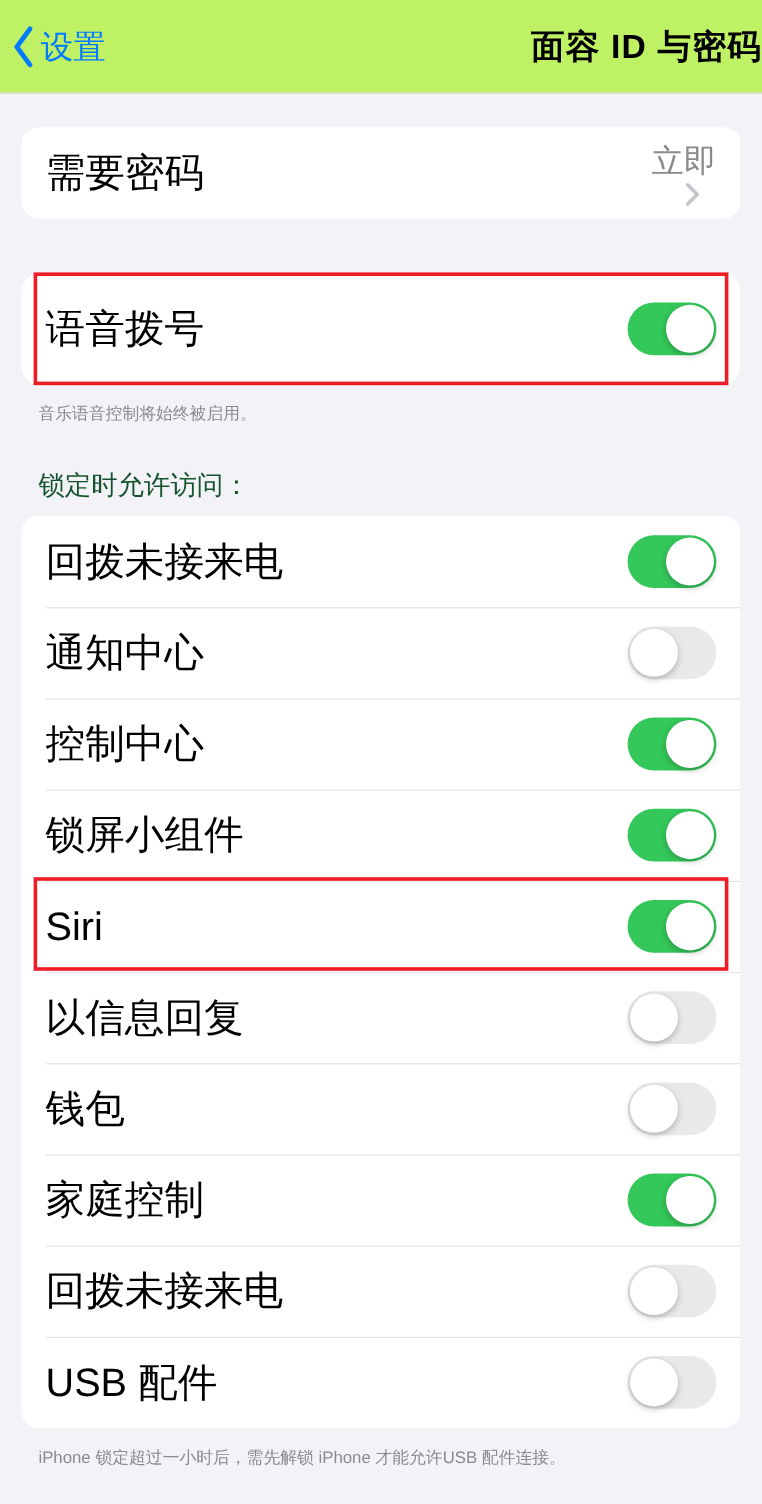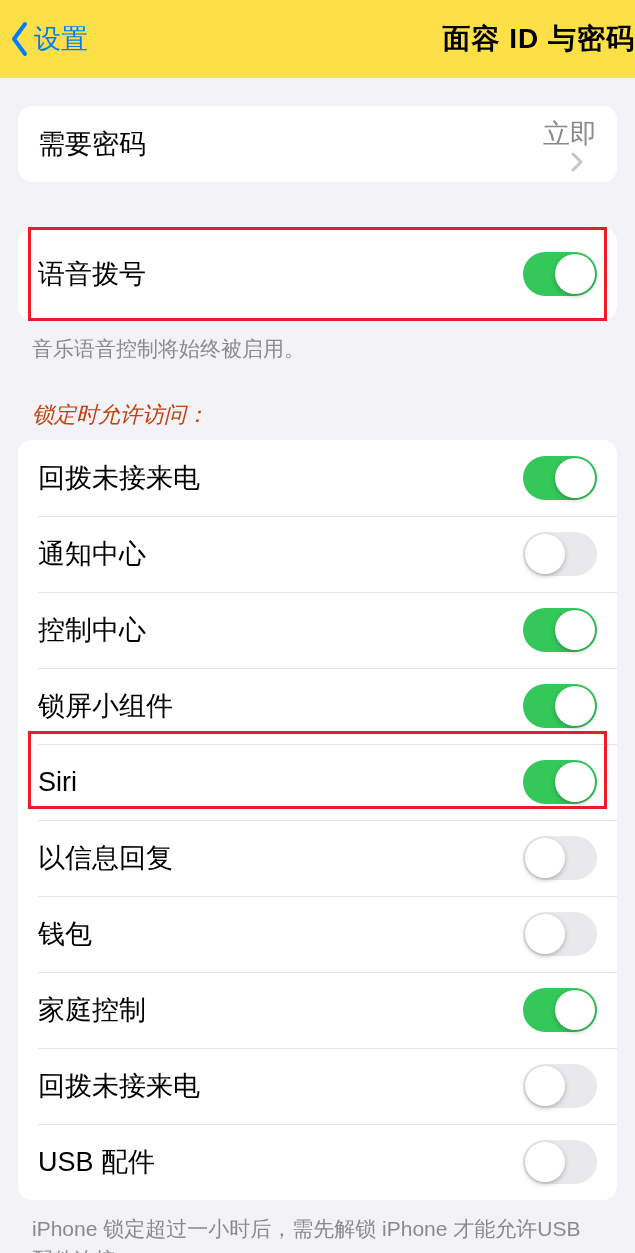--- a/index.html
+++ b/index.html
@@ -11,21 +11,21 @@
     body {
       width: 635px;
       height: 1253px;
       background: #f2f2f7;
       font-family: -apple-system, "PingFang SC", "Helvetica Neue", Arial, sans-serif;
       overflow: hidden;
       position: relative;
     }
     .nav-bar {
       height: 78px;
-      background: #fde047;
+      background: #bef264;
       border-bottom: 1px solid #d8d8dc;
       display: flex;
       align-items: center;
       position: relative;
     }
     .back-group {
       display: flex;
       align-items: center;
       position: absolute;
       left: 10px;
@@ -69,46 +69,45 @@
     .row + .row::before {
       content: "";
       position: absolute;
       left: 20px;
       right: 0;
       top: 0;
       height: 1px;
       background: #e4e4e8;
     }
     .row-label {
-      font-size: 27px;
+      font-size: 33px;
       color: #000;
     }
     .row-value {
       display: flex;
       align-items: center;
       color: #8a8a8e;
       font-size: 27px;
       flex-direction: column;
     }
     .chevron-right {
       width: 12px;
       height: 20px;
       margin-left: 14px;
     }
     .footer-note {
       color: #8a8a8e;
-      font-size: 21px;
+      font-size: 14px;
       margin: 14px 32px 0 32px;
       line-height: 1.45;
     }
     .header-note {
-      color: #c2410c;
+      color: #14532d;
       font-size: 22px;
       margin: 36px 32px 10px 32px;
-      font-style: italic;
     }
     .group.after-header {
       margin-top: 4px;
     }
     .toggle {
       width: 74px;
       height: 44px;
       border-radius: 22px;
       position: relative;
       flex-shrink: 0;

